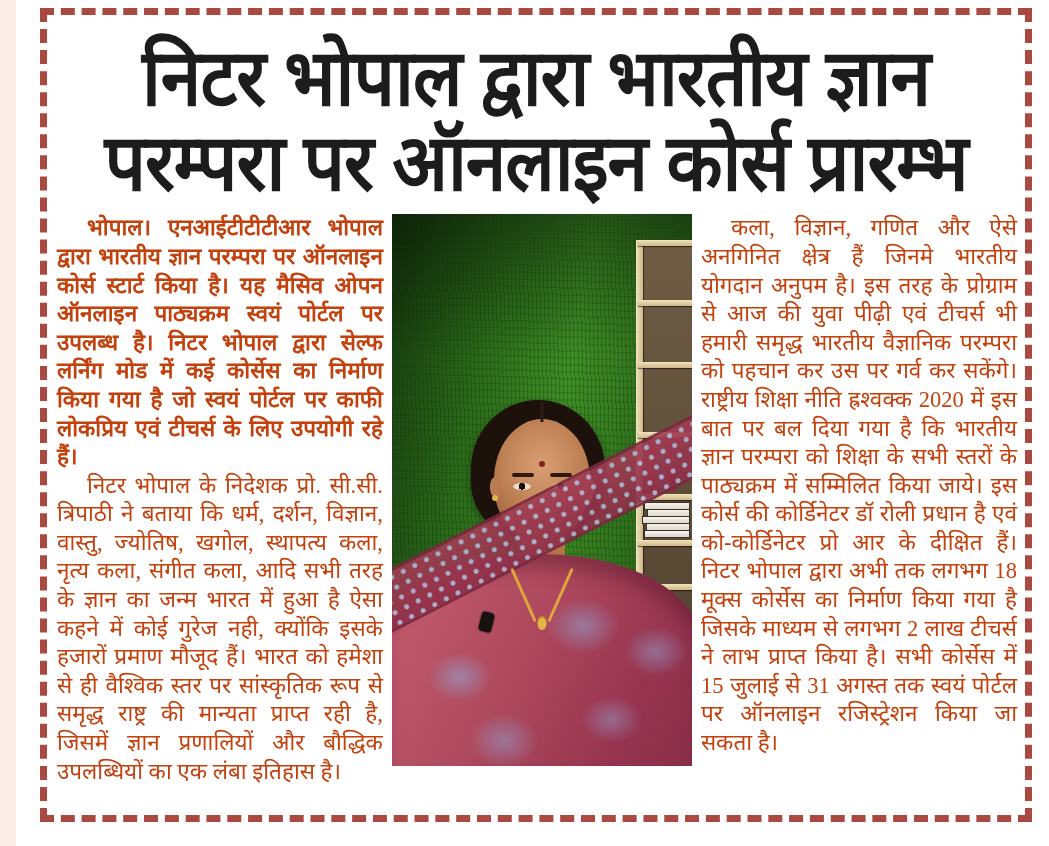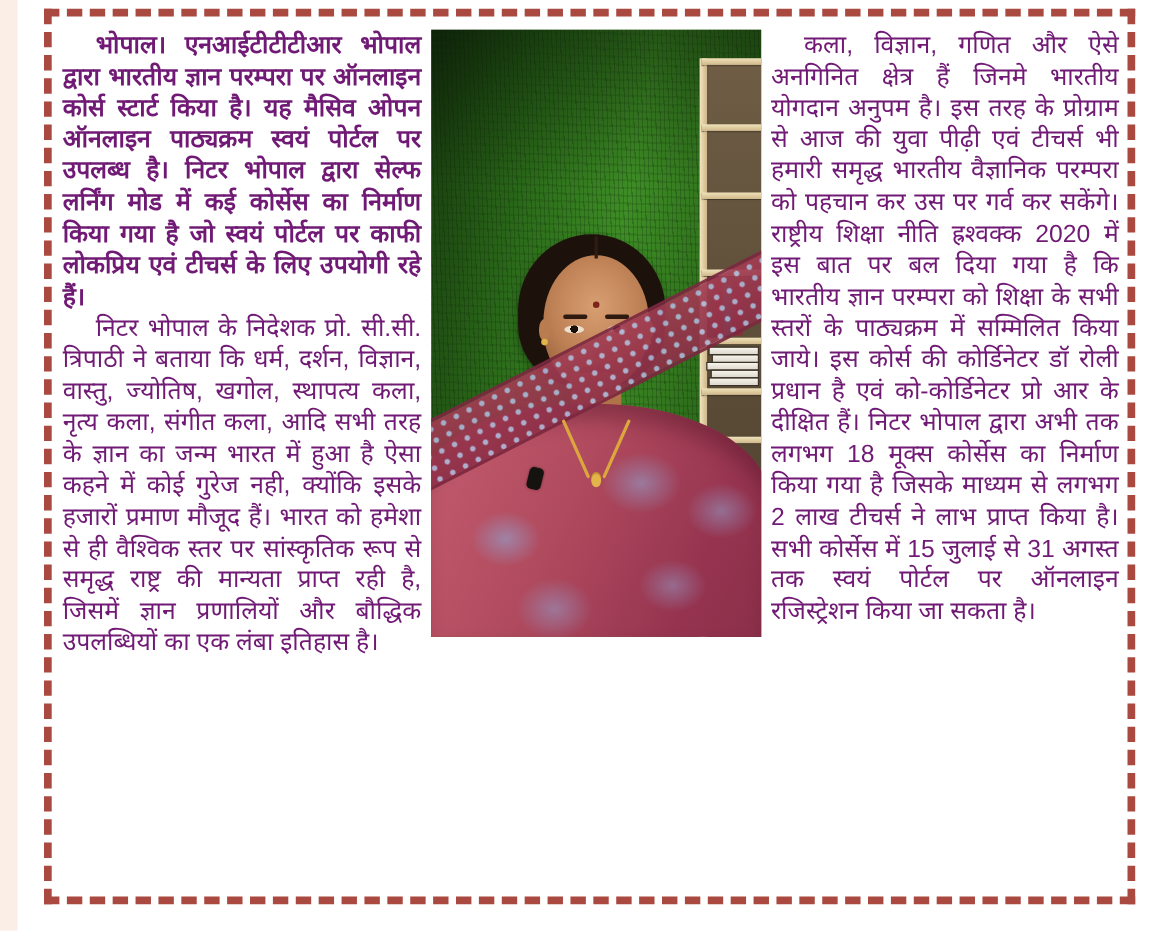--- a/index.html
+++ b/index.html
@@ -24,23 +24,23 @@
     letter-spacing:-1px;
     font-family:"Liberation Sans","DejaVu Sans",sans-serif;
   }
   .headline .hl-line{display:block;transform:scaleY(1.08);transform-origin:top center;}
   
   .columns{
     display:flex;flex-direction:row;align-items:flex-start;
     padding:12px 8px 0 10px;gap:9px;
   }
   .textcol{
-    color:#701a75;font-size:22.5px;line-height:28.6px;
+    color:#c2410c;font-size:22.5px;line-height:28.6px;
     text-align:justify;
-    font-family:Liberation Sans, sans-serif;
+    font-family:Liberation Serif, serif;
   }
   .textcol p{margin:0;text-indent:30px;}
   .col-left{width:332px;}
   .col-left .lead{font-weight:bold;}
   .col-right{width:322px;}
   
   .photo{
     position:relative;width:300px;height:552px;flex:0 0 300px;
     overflow:hidden;
     background:
@@ -123,20 +123,24 @@
   .mic{position:absolute;left:calc(50% - 62px);top:398px;width:13px;height:20px;
     border-radius:4px;background:#15120f;transform:rotate(14deg);box-shadow:0 0 2px rgba(0,0,0,.6);}
 </style>
 </head>
 <body>
 
 <div class="outer-strip"></div>
 
 <div class="clip">
 
+  <div class="headline">
+    <span class="hl-line">निटर भोपाल द्वारा भारतीय  ज्ञान</span>
+    <span class="hl-line">परम्परा पर ऑनलाइन कोर्स प्रारम्भ</span>
+  </div>
 
   <div class="columns">
 
     <div class="textcol col-left">
       <p class="lead">भोपाल।   एनआईटीटीटीआर भोपाल द्वारा भारतीय ज्ञान परम्परा पर ऑनलाइन कोर्स स्टार्ट किया है। यह मैसिव ओपन ऑनलाइन पाठ्यक्रम स्वयं पोर्टल पर उपलब्ध है। निटर भोपाल द्वारा सेल्फ लर्निंग मोड में कई कोर्सेस का निर्माण किया गया है जो स्वयं पोर्टल पर काफी लोकप्रिय एवं टीचर्स के लिए उपयोगी रहे हैं।</p>
       <p>निटर भोपाल के  निदेशक प्रो. सी.सी. त्रिपाठी ने बताया कि धर्म, दर्शन, विज्ञान, वास्तु, ज्योतिष, खगोल, स्थापत्य कला, नृत्य कला, संगीत कला, आदि सभी तरह के ज्ञान का जन्म भारत में हुआ है ऐसा कहने में कोई गुरेज नही, क्योंकि इसके हजारों प्रमाण मौजूद हैं। भारत को हमेशा से ही वैश्विक स्तर पर सांस्कृतिक रूप से समृद्ध राष्ट्र की मान्यता प्राप्त रही है, जिसमें ज्ञान प्रणालियों और बौद्धिक उपलब्धियों का एक लंबा इतिहास है।</p>
     </div>
 
     <div class="photo" title="woman in rose saree speaking in front of green wall with wooden bookshelf">
       <div class="wall-texture"></div>

